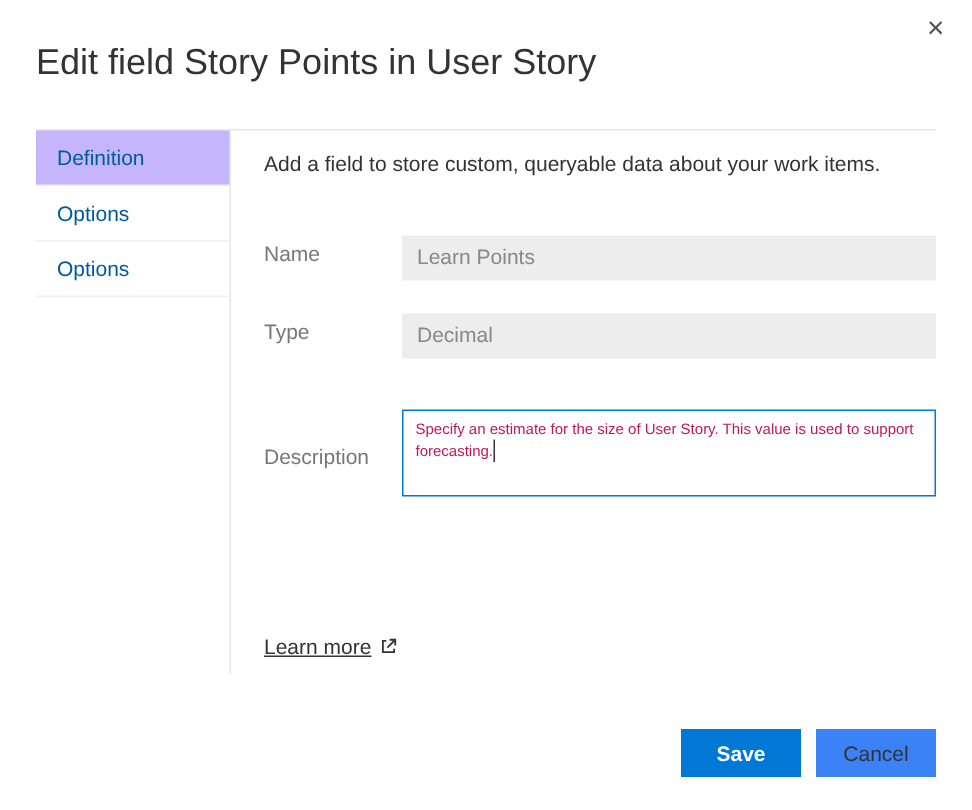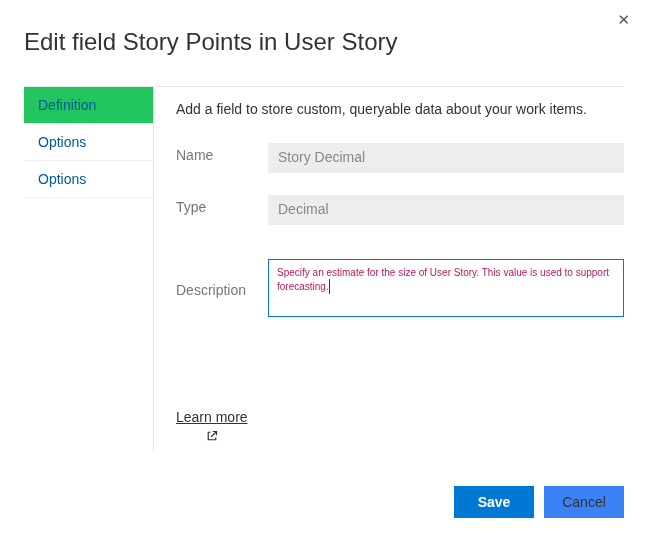--- a/index.html
+++ b/index.html
@@ -44,29 +44,29 @@
       border-right: 1px solid #e6e6e6;
     }
     .sidebar-item {
       padding: 10px 14px;
       color: #005a9e;
       cursor: pointer;
       border-bottom: 1px solid #f0f0f0;
       font-size: 14px;
     }
     .sidebar-item.active {
-      background: #22c55e;
+      background: #c4b5fd;
     }
     .main {
       flex: 1;
       padding: 14px 0 10px 22px;
     }
     .helper-text {
       color: #333;
-      margin-bottom: 26px;
+      margin-bottom: 40px;
       font-size: 14px;
     }
     .form-row {
       display: flex;
       margin-bottom: 22px;
       align-items: flex-start;
     }
     .form-label {
       width: 92px;
       color: #777;
@@ -105,21 +105,20 @@
     }
     .learn-more {
       margin-top: 70px;
       display: inline-flex;
       align-items: center;
       gap: 5px;
       color: #333;
       text-decoration: underline;
       cursor: pointer;
       font-size: 14px;
-      flex-direction: column;
     }
     .ext-icon svg { display: block; }
     .button-row {
       position: absolute;
       bottom: 22px;
       right: 24px;
       display: flex;
       gap: 10px;
     }
     .btn {
@@ -162,21 +161,21 @@
       <div class="sidebar-item">
         <span>Options</span>
       </div>
     </div>
 
     <div class="main">
       <div class="helper-text">Add a field to store custom, queryable data about your work items.</div>
 
       <div class="form-row">
         <div class="form-label">Name</div>
-        <div class="ro-field">Story Decimal</div>
+        <div class="ro-field">Learn Points</div>
       </div>
 
       <div class="form-row">
         <div class="form-label">Type</div>
         <div class="ro-field">Decimal</div>
       </div>
 
       <div class="form-row" style="margin-top:34px;align-items:center;">
         <div class="form-label">Description</div>
         <div class="desc-field"><span>Specify an estimate for the size of User Story. This value is used to support forecasting.</span><span class="caret"></span></div>

